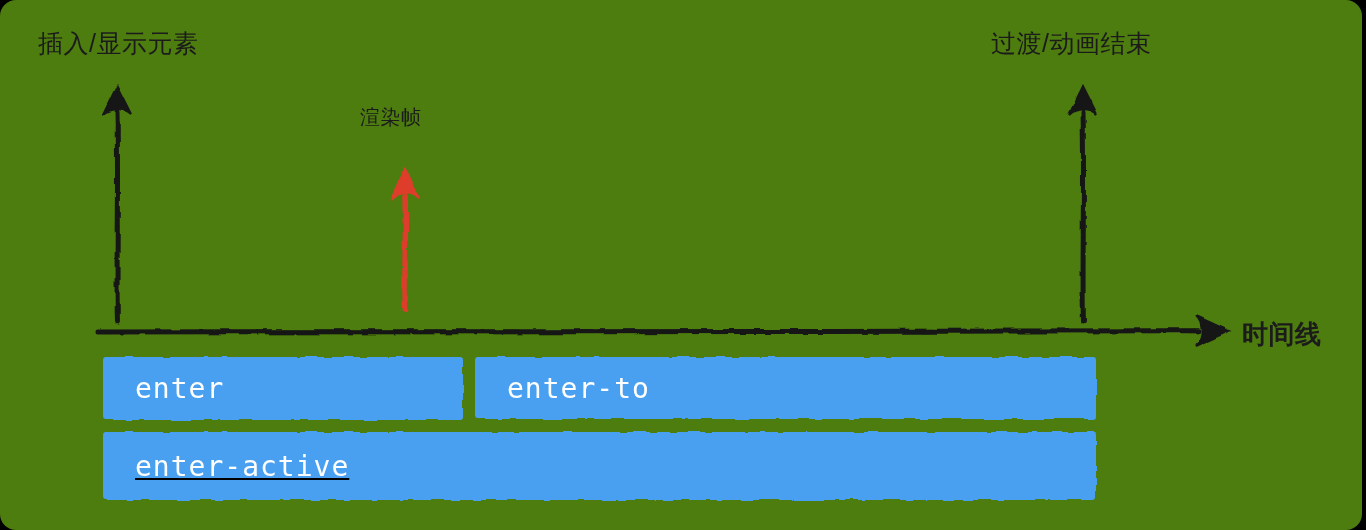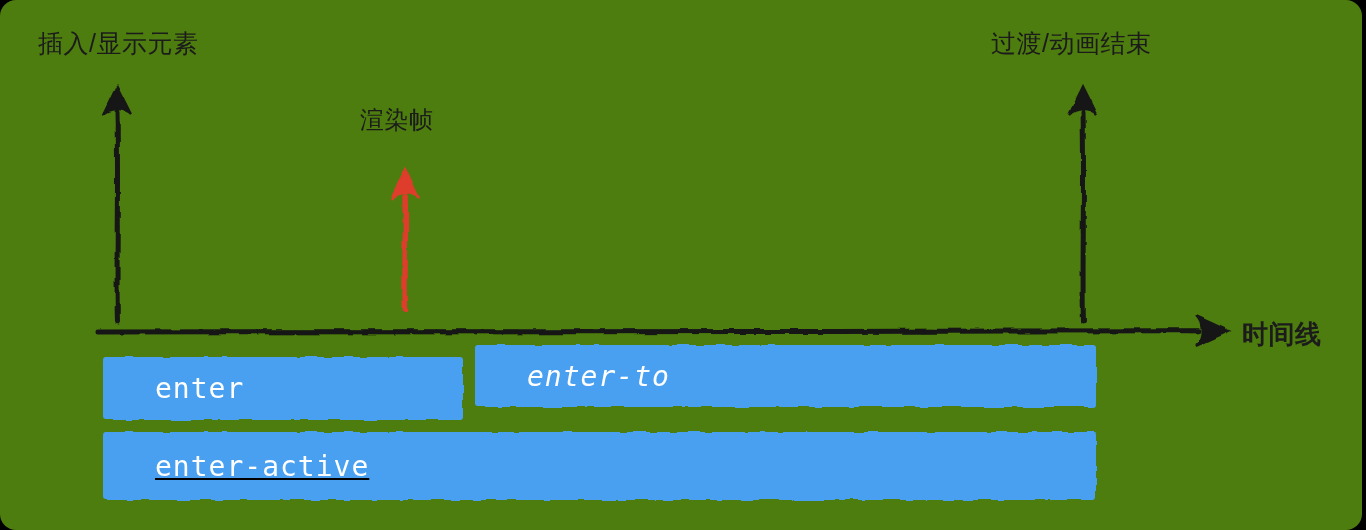--- a/index.html
+++ b/index.html
@@ -24,45 +24,45 @@
     pointer-events: none;
   }
   .lbl {
     position: absolute;
     color: #1b1b1b;
     font-weight: 500;
     white-space: nowrap;
     letter-spacing: 0.5px;
   }
   .lbl-insert     { left: 38px;   top: 27px;  font-size: 25px; }
-  .lbl-render     { left: 360px;  top: 104px; font-size: 24px; font-family: Liberation Serif, serif; }
+  .lbl-render     { left: 360px;  top: 104px; font-size: 20px; font-family: Liberation Serif, serif; }
   .lbl-transition { left: 991px;  top: 27px;  font-size: 25px; text-align: right; }
   .lbl-timeline   { left: 1242px; top: 317px; font-size: 26px; font-weight: bold; }
 
   .bar {
     position: absolute;
     display: flex;
     align-items: center;
   }
   .bar .bg {
     position: absolute;
     inset: 0;
     border-radius: 3px;
     filter: url(#roughen);
   }
   .bar .bar-label {
     position: relative;
-    padding-left: 52px;
+    padding-left: 32px;
     font-family: "DejaVu Sans Mono", "Liberation Mono", monospace;
     font-size: 28px;
     color: #ffffff;
     letter-spacing: 1px;
   }
   .bar-enter        { left: 103px; top: 357px; width: 360px; height: 63px; }
-  .bar-enter-to     { left: 475px; top: 345px; width: 621px; height: 62px; font-style: italic; }
+  .bar-enter-to     { left: 475px; top: 357px; width: 621px; height: 62px; }
   .bar-enter-active { left: 103px; top: 432px; width: 993px; height: 68px; text-decoration: underline; }
 </style>
 </head>
 <body>
 
 <div class="canvas">
 
   <svg class="arrow-layer" viewBox="0 0 1366 530" xmlns="http://www.w3.org/2000/svg">
     <defs>
       <filter id="roughen" x="-5%" y="-5%" width="110%" height="110%">

